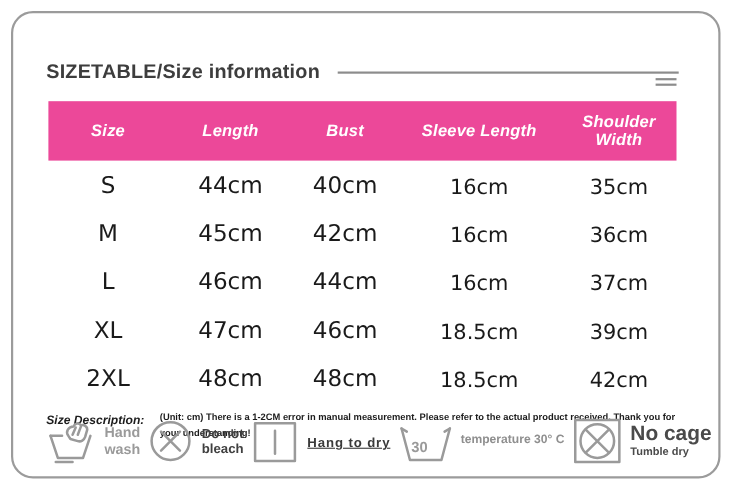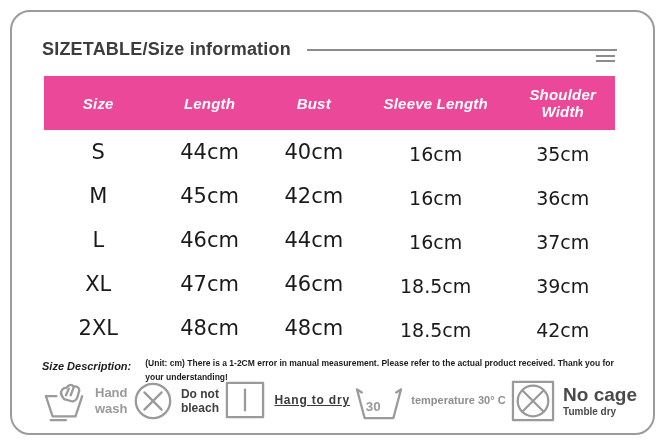--- a/index.html
+++ b/index.html
@@ -6,21 +6,21 @@
   body{
     width:667px;height:447px;position:relative;overflow:hidden;
     font-family:"Liberation Sans", sans-serif;
   }
   .card{
     position:absolute;left:10px;top:10px;width:645px;height:425px;
     box-sizing:border-box;border:2px solid #9b9b9b;border-radius:20px;
     background:#ffffff;overflow:hidden;
   }
   
-  .hdr{display:flex;align-items:flex-start;padding:28px 36px 0 30px;}
+  .hdr{display:flex;align-items:flex-start;padding:28px 36px 0 30px;margin-top:16px;}
   .title{
     font-size:18px;font-weight:bold;color:#3d3d3d;letter-spacing:0.2px;
     white-space:nowrap;line-height:1.1;
   }
   .rule-wrap{flex:1;margin-left:16px;margin-top:9px;}
   .rule-main{height:2px;background:#8c8c8c;}
   .rule-shorts{display:flex;flex-direction:column;align-items:flex-end;gap:3px;margin-top:4px;margin-right:2px;}
   .rule-short{width:19px;height:2px;background:#8c8c8c;}
   
   .size-table{margin:14px 38px 0 32px;}
@@ -47,22 +47,22 @@
     font-size:11px;font-weight:bold;color:#1c1c1c;white-space:nowrap;
     padding-top:3px;
     font-style:italic;
   }
   .desc-note{
     font-size:8.5px;font-weight:bold;color:#1c1c1c;line-height:1.6;
     margin-left:14px;width:505px;
   }
   
   .care-row{
-    position:absolute;left:30px;right:16px;bottom:11px;
-    display:flex;align-items:flex-start;justify-content:space-between;
+    position:absolute;left:30px;right:6px;bottom:11px;
+    display:flex;align-items:flex-end;justify-content:space-between;
   }
   .care-item{display:flex;align-items:center;gap:7px;}
   .care-item svg{flex:0 0 auto;}
   .care-label{font-weight:bold;line-height:1.2;}
   .lbl-gray{color:#9a9a9a;font-size:13px;}
   .lbl-dark{color:#404040;font-size:12px;}
   .lbl-hang{color:#3a3a3a;font-size:12px;letter-spacing:0.8px;text-decoration:underline;}
   .lbl-wash-temp{color:#8f8f8f;font-size:11px;}
   .lbl-nocage .l1{color:#4a4a4a;font-size:19px;}
   .lbl-nocage .l2{color:#4a4a4a;font-size:10px;}

